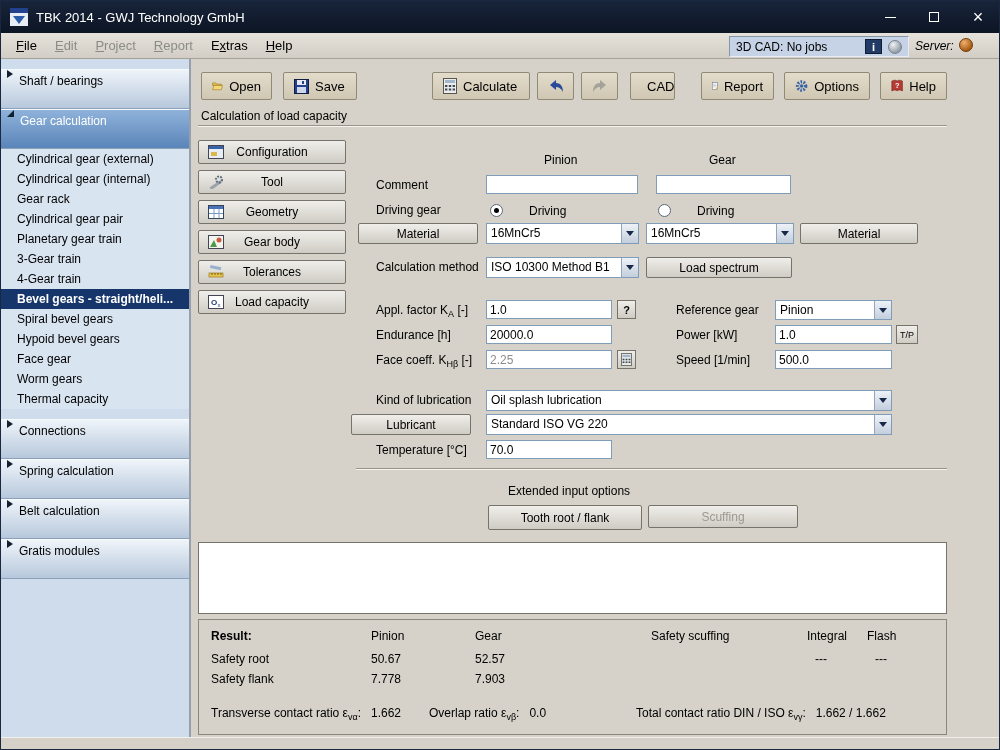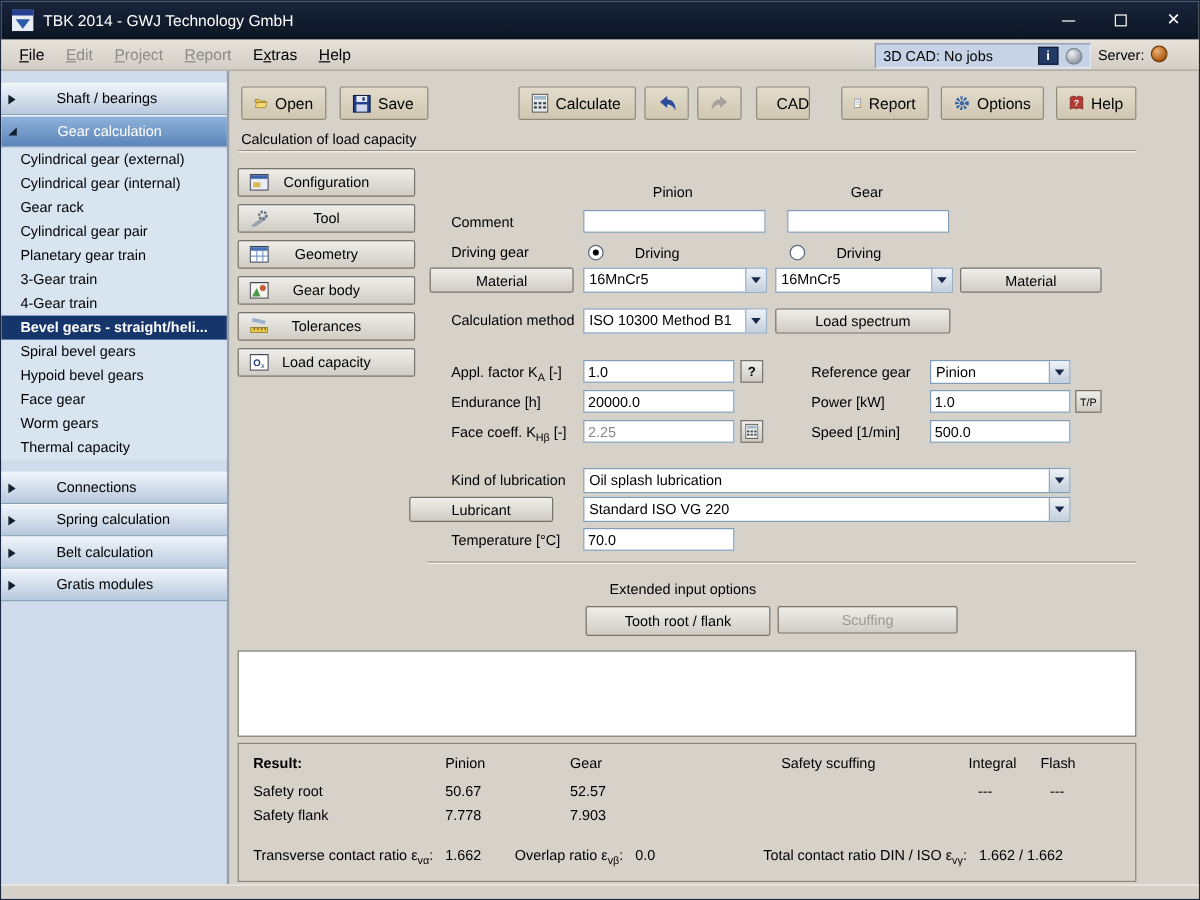--- a/index.html
+++ b/index.html
@@ -17,26 +17,26 @@
 
   
   .menubar { position:absolute; left:0; top:32px; width:100%; height:26px; background:linear-gradient(#e6e2da,#d2cec5); border-bottom:1px solid #a6a298; display:flex; align-items:center; padding-left:6px; }
   .menu-item { font-size:13px; padding:4px 9px; color:#000; }
   .menu-item.disabled { color:#8b8b86; }
   .menu-item .key { text-decoration:underline; }
   .cadbox { position:absolute; left:728px; top:3px; width:180px; height:21px; background:#c6d2e6; border:1px solid #8894a8; border-right-color:#e8ecf4; border-bottom-color:#e8ecf4; display:flex; align-items:center; font-size:12px; padding-left:6px;text-align:right; }
   .info-btn { position:absolute; right:26px; top:2px; width:17px; height:15px; background:#223a66; color:#fff; font-size:11px; font-weight:bold; display:flex; align-items:center; justify-content:center; border:1px solid #101c34; }
   .led { width:14px; height:14px; border-radius:50%; }
   .led-gray { position:absolute; right:6px; top:3px; background:radial-gradient(circle at 35% 30%, #f0f2f4, #949ea8 70%); border:1px solid #78828c; }
-  .server-label { position:absolute; left:914px; top:6px; font-size:12px; }
+  .server-label { position:absolute; left:914px; top:6px; font-size:12px;font-style:italic; }
   .led-server { position:absolute; left:958px; top:5px; background:radial-gradient(circle at 35% 30%, #f0b070, #a4560e 75%); border:1px solid #6e3a08; }
 
   
   .sidebar { position:absolute; left:0; top:58px; width:190px; height:680px; background:#cfdcec; border-right:2px solid #96a0ac; padding-top:10px; }
-  .section { height:27px; line-height:23px; font-size:12px; background:linear-gradient(#eff4fa,#b7c8dc); border-top:1px solid #f6fafd; border-bottom:1px solid #8ba0ba; display:flex; align-items:center; padding-left:6px; color:#000;gap:28px; }
+  .section { height:40px; line-height:23px; font-size:12px; background:linear-gradient(#eff4fa,#b7c8dc); border-top:1px solid #f6fafd; border-bottom:1px solid #8ba0ba; display:flex; padding-left:6px; color:#000; }
   .section.blue { background:linear-gradient(#8fb2da,#5a85b9); color:#fff; }
   .tri-r { width:0; height:0; border-top:4px solid transparent; border-bottom:4px solid transparent; border-left:6px solid #10202f; margin-right:6px; }
   .tri-dr { width:0; height:0; border-bottom:7px solid #10202f; border-left:7px solid transparent; margin-right:6px; }
   .gear-items { background:#d9e4f1; }
   .subitem { height:20px; line-height:20px; font-size:12px; padding-left:16px; color:#000; white-space:nowrap; overflow:hidden; }
   .subitem.selected { background:#16356b; color:#fff; font-weight:bold; }
   .sb-gap { height:10px; }
 
   
   .tbtn { position:absolute; height:28px; background:linear-gradient(#e3dccb,#cfc7b2); border:1px solid #8e8a77; border-radius:2px; display:flex; align-items:center; gap:6px; padding:0 10px; font-size:13px; color:#000; }
@@ -370,21 +370,21 @@
   <span class="label" style="left:655px;top:352px">Speed [1/min]</span>
   <input class="field" style="left: 774px; top: 349px; width: 117px;" value="500.0">
 
   <span class="label" style="left:355px;top:392px">Kind of lubrication</span>
   <div class="combo" style="left:485px;top:389px;width:406px">
     <span class="combo-text">Oil splash lubrication</span>
     <span class="combo-btn">
         <span class="arr"></span>
       </span>
   </div>
-  <div class="gbtn" style="left:340px;top:413px;width:120px;height:21px">Lubricant</div>
+  <div class="gbtn" style="left:350px;top:413px;width:120px;height:21px">Lubricant</div>
   <div class="combo" style="left:485px;top:413px;width:406px">
     <span class="combo-text">Standard ISO VG 220</span>
     <span class="combo-btn">
         <span class="arr"></span>
       </span>
   </div>
   <span class="label" style="left:355px;top:442px">Temperature [°C]</span>
   <input class="field" style="left: 485px; top: 439px; width: 126px;" value="70.0">
 
   <div class="hline" style="left:355px;top:467px;width:591px"></div>

